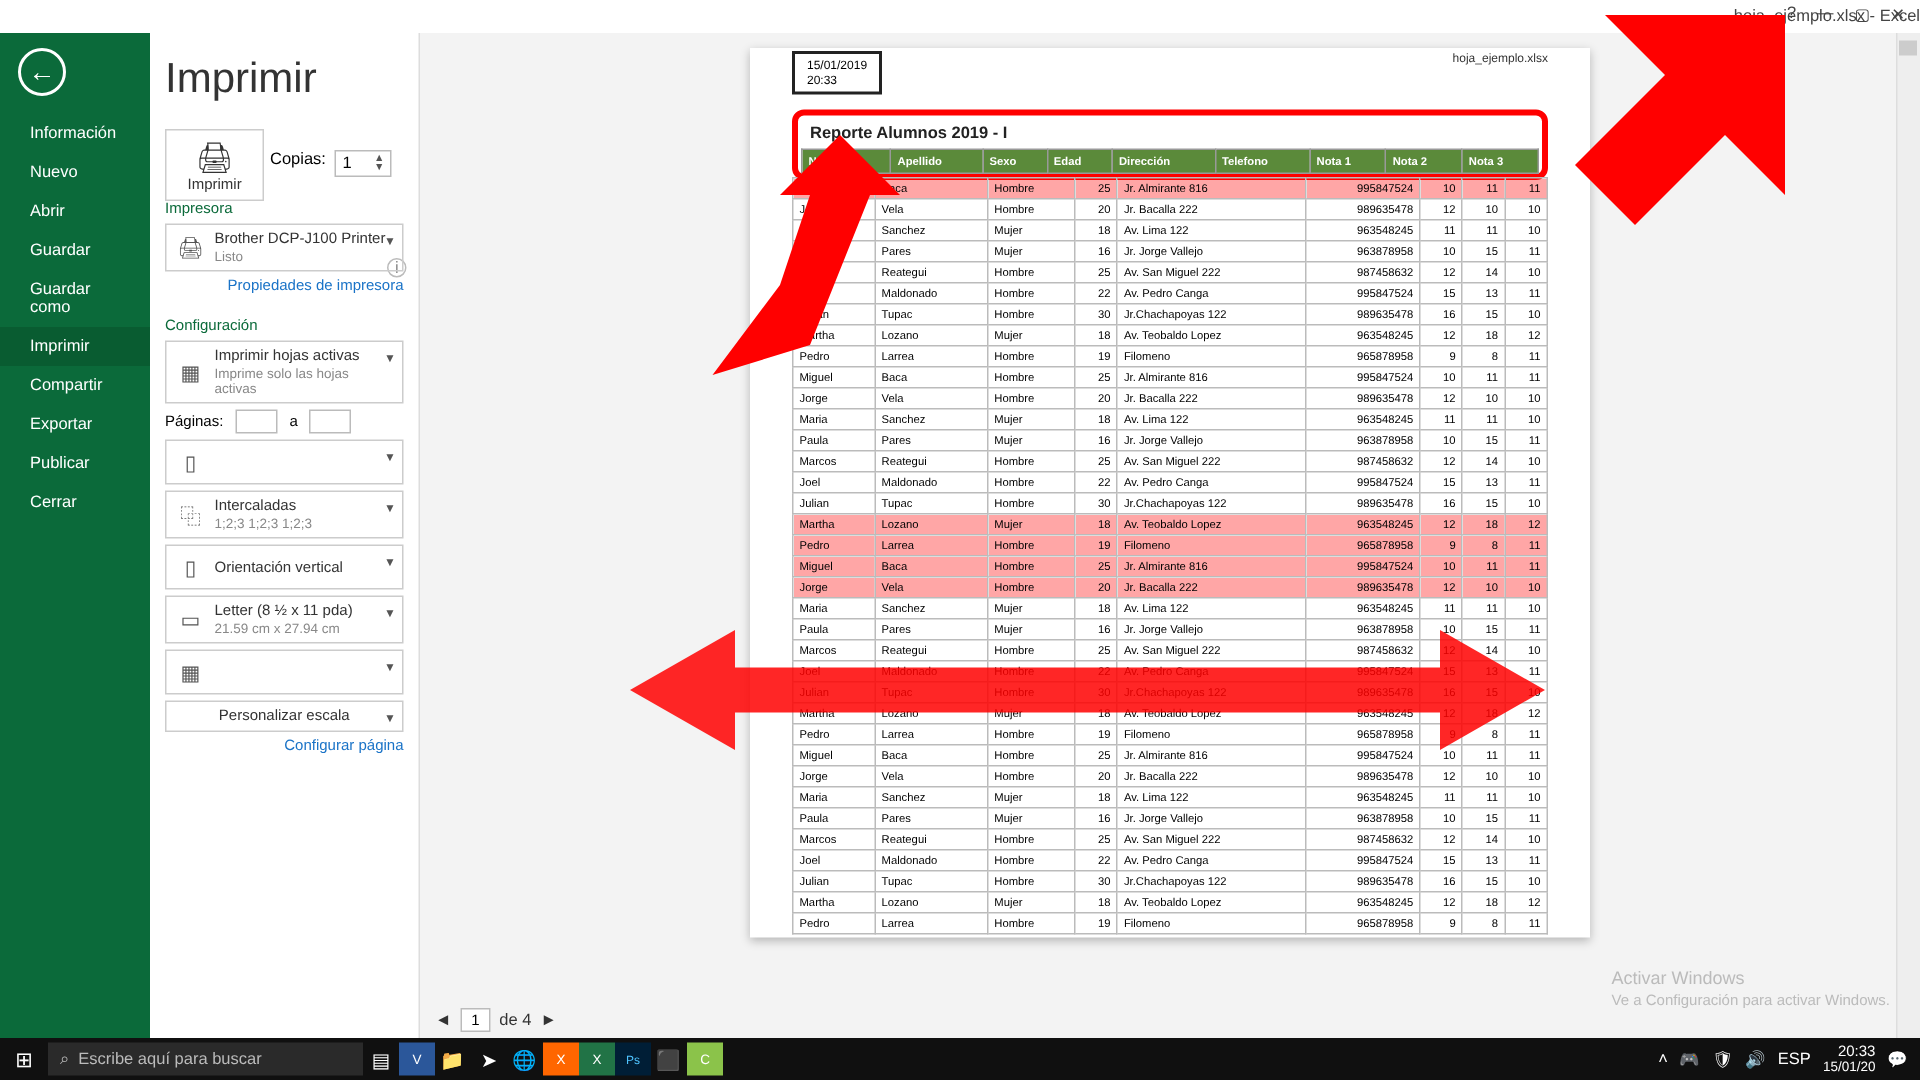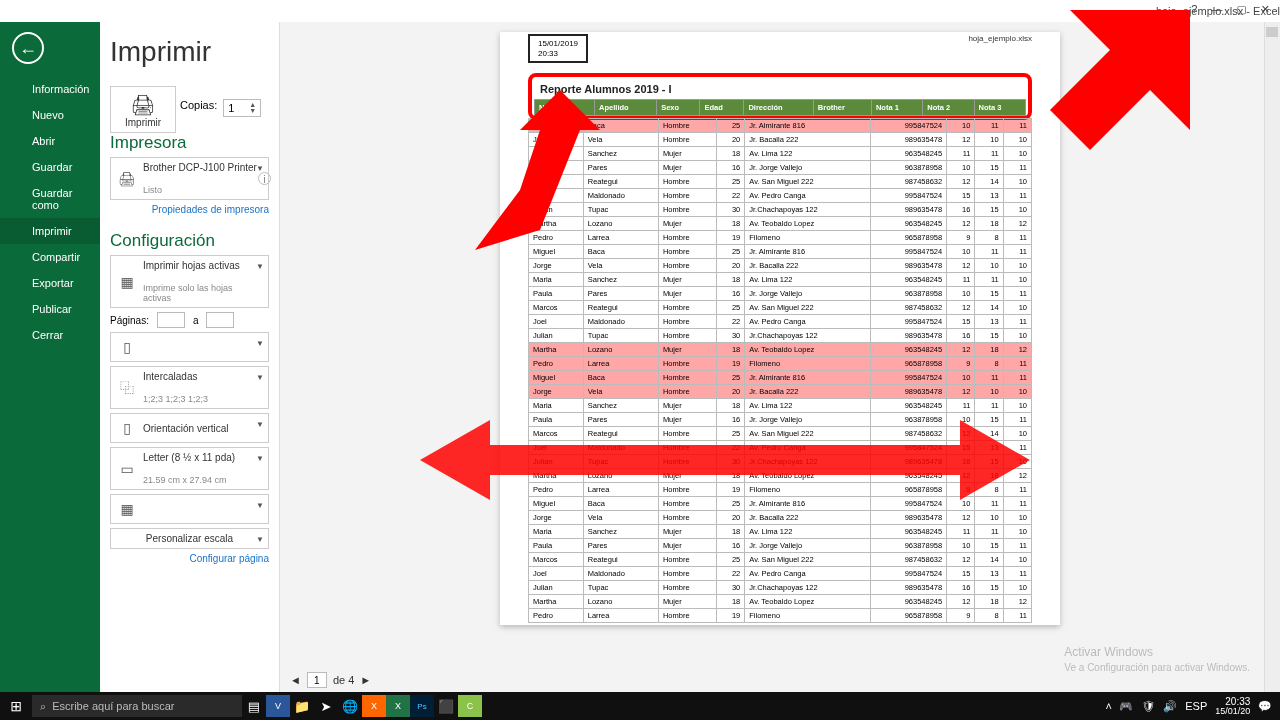--- a/index.html
+++ b/index.html
@@ -3,35 +3,35 @@
 <meta charset="utf-8">
 <style>
 *{margin:0;padding:0;box-sizing:border-box;font-family:"Segoe UI",Arial,sans-serif}
 body{width:1280px;height:720px;overflow:hidden;background:#fff;position:relative}
 .titlebar{height:22px;background:#fff;display:flex;align-items:center;justify-content:flex-end;position:relative;font-size:11px;color:#444}
 .titlebar .win-controls{position:absolute;right:0;top:0;display:flex;gap:14px;padding:3px 10px;font-size:11px;color:#444}
 .signin{position:absolute;right:8px;top:24px;font-size:11px;color:#444}
 .app{display:flex;height:670px}
 .sidebar{width:100px;background:#0b6a3a;color:#fff;display:flex;flex-direction:column}
 .back-circle{width:32px;height:32px;border:2px solid #fff;border-radius:50%;margin:10px 0 12px 12px;display:flex;align-items:center;justify-content:center;font-size:18px;cursor:pointer}
-.side-item{padding:7px 32px;font-size:11px;cursor:pointer}
+.side-item{padding:7px 20px;font-size:11px;cursor:pointer}
 .side-item.active{background:#095c31}
 .side-gap{flex:1}
 .panel{width:180px;padding:14px 10px;background:#fff;border-right:1px solid #ddd;overflow:hidden}
 .panel h1{font-size:28px;font-weight:300;color:#333;margin-bottom:18px}
 .print-btn{display:inline-block;border:1px solid #ccc;padding:6px 14px 4px;text-align:center;font-size:10px;color:#333;cursor:pointer}
 .print-btn .ico{font-size:20px}
 .copies-row{display:flex;align-items:flex-start;gap:6px;margin-left:70px;margin-top:-34px;font-size:11px}
 .spin{border:1px solid #bbb;width:38px;height:18px;display:flex;align-items:center;padding:0 4px;font-size:11px;justify-content:space-between}
 .spin .arrows{font-size:7px;line-height:6px;color:#555}
-.section-h{font-size:17px;font-weight:400;color:#0b6a3a;margin:16px 0 4px}
+.section-h{font-size:10px;font-weight:400;color:#0b6a3a;margin:16px 0 4px}
 .sel{border:1px solid #ccc;padding:4px 6px;font-size:10px;color:#333;margin-bottom:4px;display:flex;align-items:center;gap:6px;cursor:pointer;position:relative}
 .sel .dd{position:absolute;right:4px;top:6px;font-size:8px;color:#555}
 .sel .sub{color:#888;font-size:9px}
-.sel .lines{display:flex;flex-direction:column;gap:12px;flex:1;overflow:hidden}
+.sel .lines{display:flex;flex-direction:column;gap:1px;flex:1;overflow:hidden}
 .sel-ico{width:20px;height:20px;display:flex;align-items:center;justify-content:center;font-size:14px;color:#555}
 .link{color:#1a73c7;font-size:10px;text-align:right;margin:2px 0 4px;cursor:pointer}
 .pages-row{display:flex;align-items:center;gap:8px;font-size:10px;margin:4px 0}
 .pages-row input{width:28px;height:16px;border:1px solid #bbb;font-size:10px;padding:0 2px}
 .preview-area{flex:1;background:#f3f3f3;position:relative;display:flex;flex-direction:column}
 .scroll-track{position:absolute;right:0;top:0;width:16px;height:100%;background:#eee;border-left:1px solid #ddd}
 .scroll-thumb{position:absolute;right:2px;top:5px;width:12px;height:10px;background:#ccc}
 .page{background:#fff;box-shadow:0 2px 6px rgba(0,0,0,.25);width:560px;margin:10px auto 0;padding:2px 28px;font-size:8px;position:relative}
 .page-head{display:flex;justify-content:space-between;align-items:flex-start;margin-bottom:10px}
 .datebox{border:2px solid #222;padding:3px 8px;font-size:8px;line-height:1.2}
@@ -45,21 +45,21 @@
 tr.hl td{background:rgba(255,0,0,.35)}
 .nav-bar{height:24px;display:flex;align-items:center;padding:0 10px;gap:6px;font-size:11px;color:#333;background:#f3f3f3}
 .nav-bar .pg-in{width:20px;height:16px;border:1px solid #bbb;text-align:center;font-size:10px}
 .arrow{position:absolute;z-index:50}
 .arrow svg{display:block}
 .taskbar{position:absolute;bottom:0;left:0;right:0;height:28px;background:#101010;display:flex;align-items:center;color:#fff;font-size:11px}
 .taskbar .start{width:32px;text-align:center;font-size:14px}
 .taskbar .search{background:#2a2a2a;height:22px;width:210px;display:flex;align-items:center;padding:0 8px;color:#bbb;font-size:11px;gap:6px}
 .taskbar .tray{margin-left:auto;display:flex;align-items:center;gap:8px;padding-right:8px}
 .taskbar .ico{width:24px;height:22px;display:flex;align-items:center;justify-content:center;font-size:13px}
-.watermark{position:absolute;right:30px;bottom:46px;font-size:12px;color:#bbb;line-height:1.3}
+.watermark{position:absolute;right:20px;bottom:46px;font-size:12px;color:#bbb;line-height:1.3}
 .info-ico{position:absolute;right:8px;top:150px;font-size:11px;color:#888;border:1px solid #bbb;border-radius:50%;width:13px;height:13px;text-align:center;line-height:12px}
 </style>
 </head>
 <body>
 
 <div class="titlebar">
   <span>hoja_ejemplo.xlsx - Excel</span>
   <div class="win-controls">
     <span>?</span>
     <span>—</span>
@@ -191,21 +191,21 @@
         <div class="report-wrap">
           <div class="report-title">Reporte Alumnos 2019 - I</div>
           <table>
             <thead>
                 <tr id="thead-row">
                   <th>Nombre</th>
                   <th>Apellido</th>
                   <th>Sexo</th>
                   <th>Edad</th>
                   <th>Dirección</th>
-                  <th>Brother</th>
+                  <th>Telefono</th>
                   <th>Nota 1</th>
                   <th>Nota 2</th>
                   <th>Nota 3</th>
                 </tr>
               </thead>
           </table>
         </div>
         <table>
           <tbody id="tbody">
               <tr class="hl">

